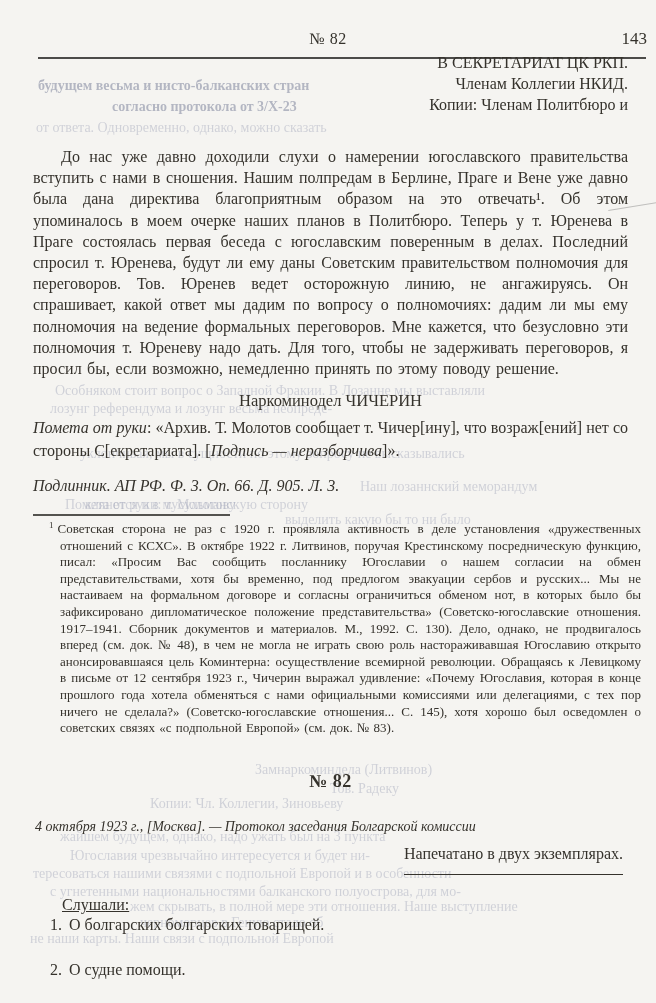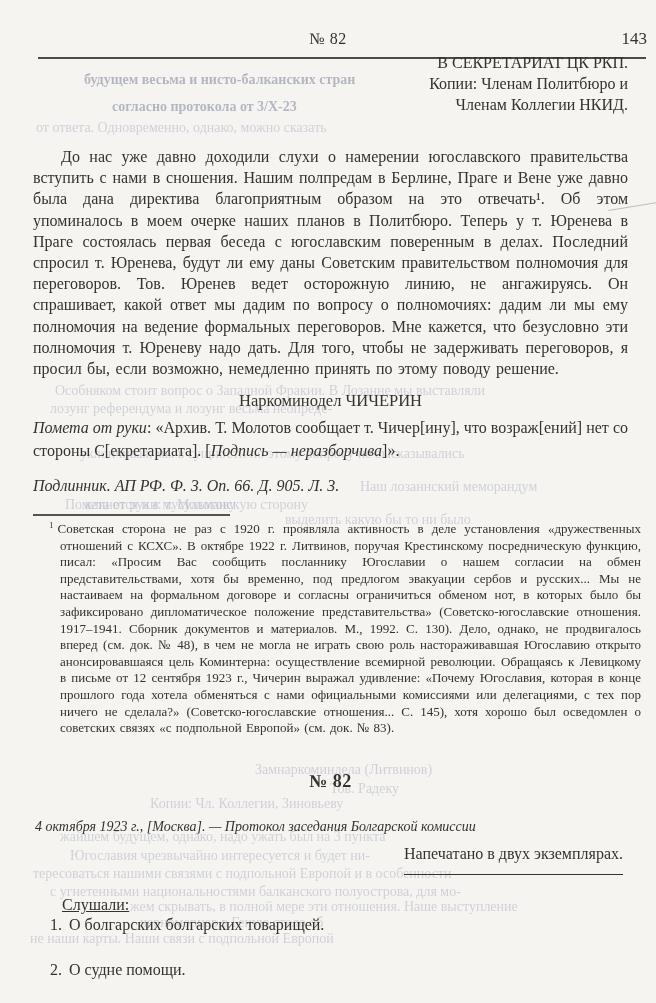--- a/index.html
+++ b/index.html
@@ -48,21 +48,21 @@
   .ghost{position:absolute;font-size:14px;color:#7b82a0;opacity:.30;filter:blur(.4px);white-space:nowrap;}
   .ghost.strong{opacity:.48;font-weight:bold;color:#6d7490;filter:blur(.3px);}
   .crease{position:absolute;left:608px;top:206px;width:50px;height:1px;background:rgba(110,110,110,.40);transform:rotate(-9deg);}
 </style>
 </head>
 <body>
 
 <div class="page">
 
   <div id="ghost-layer">
-      <div class="ghost strong" style="left: 38px; top: 72px; margin-left: 46px;">будущем весьма и нисто-балканских стран</div>
+      <div class="ghost strong" style="left: 38px; top: 78px;">будущем весьма и нисто-балканских стран</div>
       <div class="ghost strong" style="left: 112px; top: 99px;">согласно протокола от 3/Х-23</div>
       <div class="ghost" style="left: 36px; top: 120px;">от ответа. Одновременно, однако, можно сказать</div>
       <div class="ghost" style="left: 55px; top: 383px;">Особняком стоит вопрос о Западной Фракии. В Лозанне мы выставляли</div>
       <div class="ghost" style="left: 50px; top: 401px;">лозунг референдума и лозунг весьма неопреде-</div>
       <div class="ghost" style="left: 80px; top: 446px;">уклончивая, мы в сущности по этому вопросу не высказывались</div>
       <div class="ghost" style="left: 65px; top: 459px; margin-top: 38px;">Помета от руки: т. Молотову</div>
       <div class="ghost" style="left: 360px; top: 479px;">Наш лозаннский меморандум</div>
       <div class="ghost" style="left: 85px; top: 497px;">клянется и в мусульманскую сторону</div>
       <div class="ghost" style="left: 285px; top: 512px;">выделить какую бы то ни было</div>
       <div class="ghost" style="left: 255px; top: 762px;">Замнаркоминдела (Литвинов)</div>
@@ -76,22 +76,22 @@
       <div class="ghost" style="left: 140px; top: 915px;">черноморцев в Геную стало об</div>
       <div class="ghost" style="left: 30px; top: 931px;">не наши карты. Наши связи с подпольной Европой</div>
     </div>
 
   <div class="running-number">№ 82</div>
   <div class="page-number">143</div>
   <div class="header-rule"></div>
 
   <div class="address">
     <div>В СЕКРЕТАРИАТ ЦК РКП.</div>
+    <div>Членам Коллегии НКИД.</div>
     <div>Копии: Членам Политбюро и</div>
-    <div>Членам Коллегии НКИД.</div>
   </div>
 
   <p class="body-par">До нас уже давно доходили слухи о намерении югославского правительства вступить с нами в сношения. Нашим полпредам в Берлине, Праге и Вене уже давно была дана директива благоприятным образом на это отвечать¹. Об этом упоминалось в моем очерке наших планов в Политбюро. Теперь у т. Юренева в Праге состоялась первая беседа с югославским поверенным в делах. Последний спросил т. Юренева, будут ли ему даны Советским правительством полномочия для переговоров. Тов. Юренев ведет осторожную линию, не ангажируясь. Он спрашивает, какой ответ мы дадим по вопросу о полномочиях: дадим ли мы ему полномочия на ведение формальных переговоров. Мне кажется, что безусловно эти полномочия т. Юреневу надо дать. Для того, чтобы не задерживать переговоров, я просил бы, если возможно, немедленно принять по этому поводу решение.</p>
 
   <div class="signature">Наркоминодел ЧИЧЕРИН</div>
 
   <p class="pometa"><span class="lead">Помета от руки</span><span>: «Архив. Т. Молотов сообщает т. Чичер[ину], что возраж[ений] нет со стороны С[екретариата]. [</span><span class="emph">Подпись — неразборчива</span><span>]».</span></p>
 
   <p class="source-line">Подлинник. АП РФ. Ф. 3. Оп. 66. Д. 905. Л. 3.</p>
 

